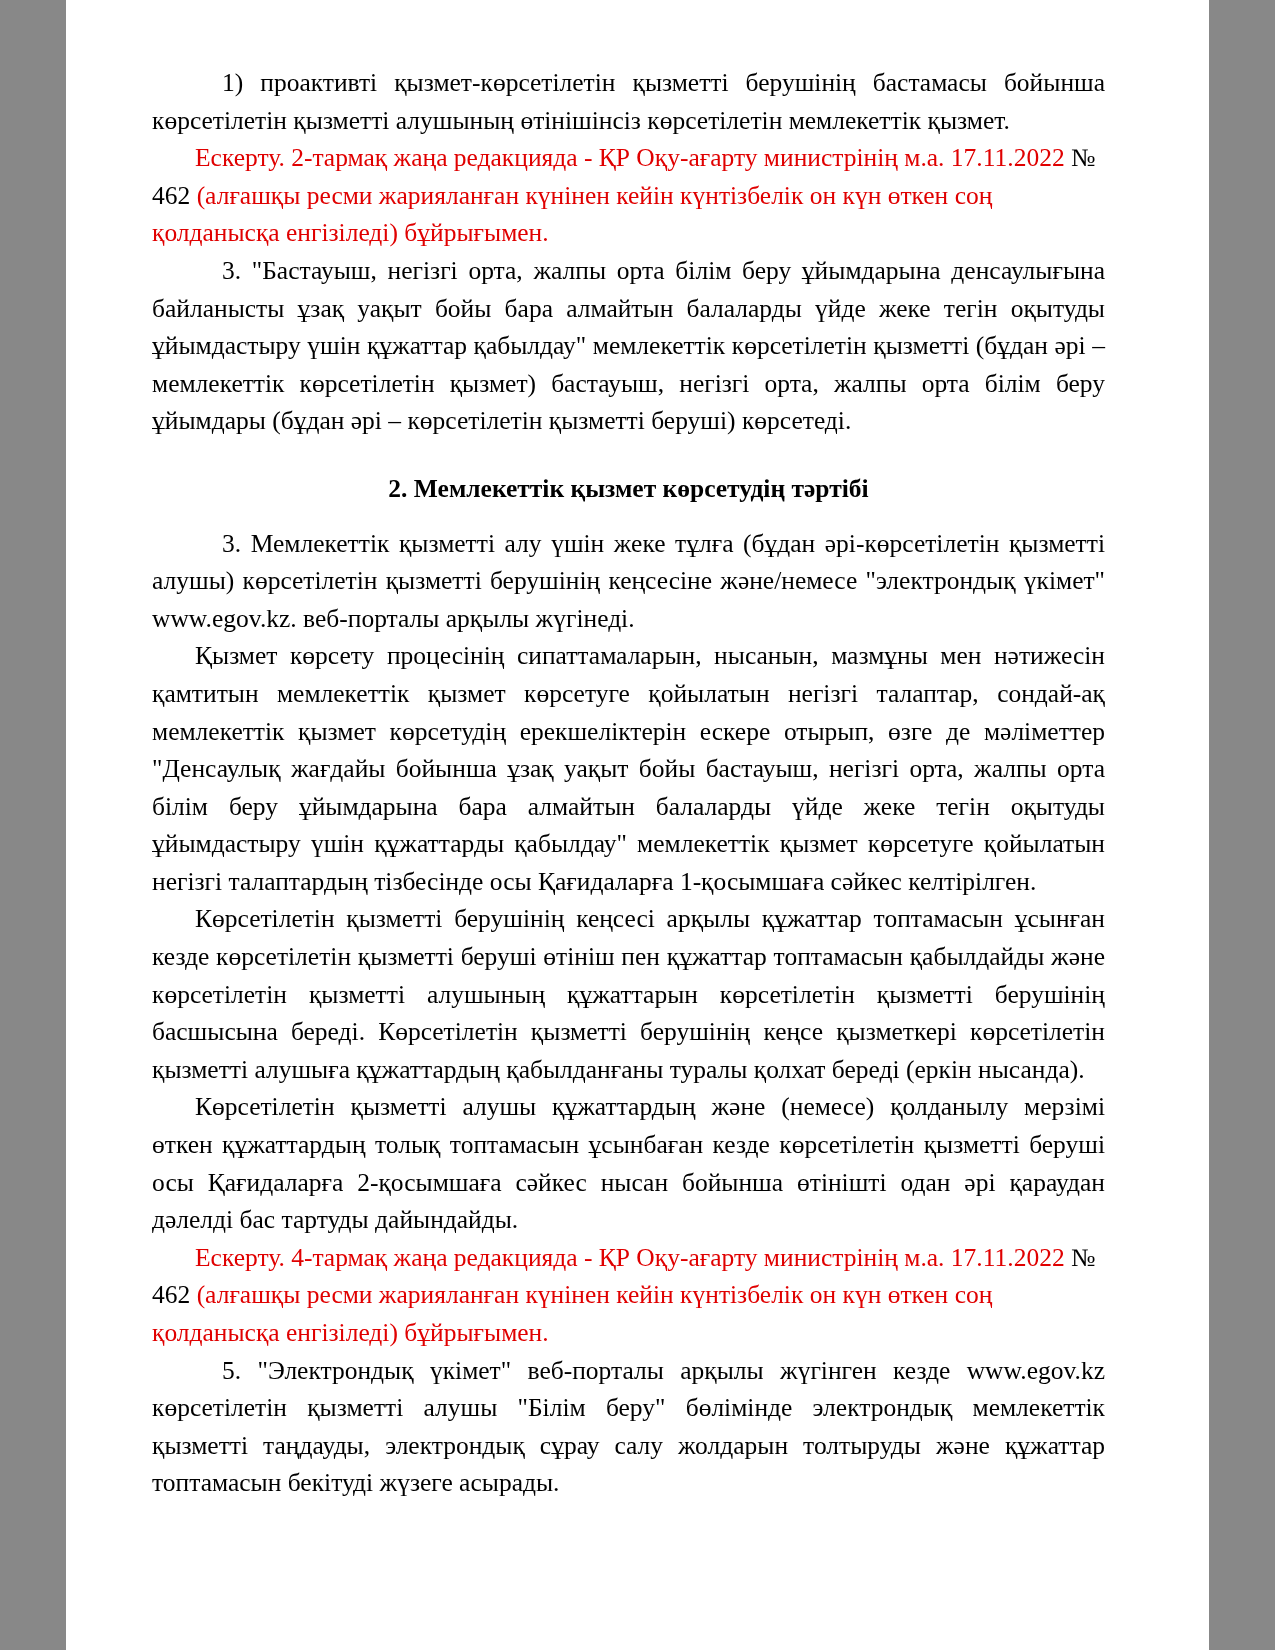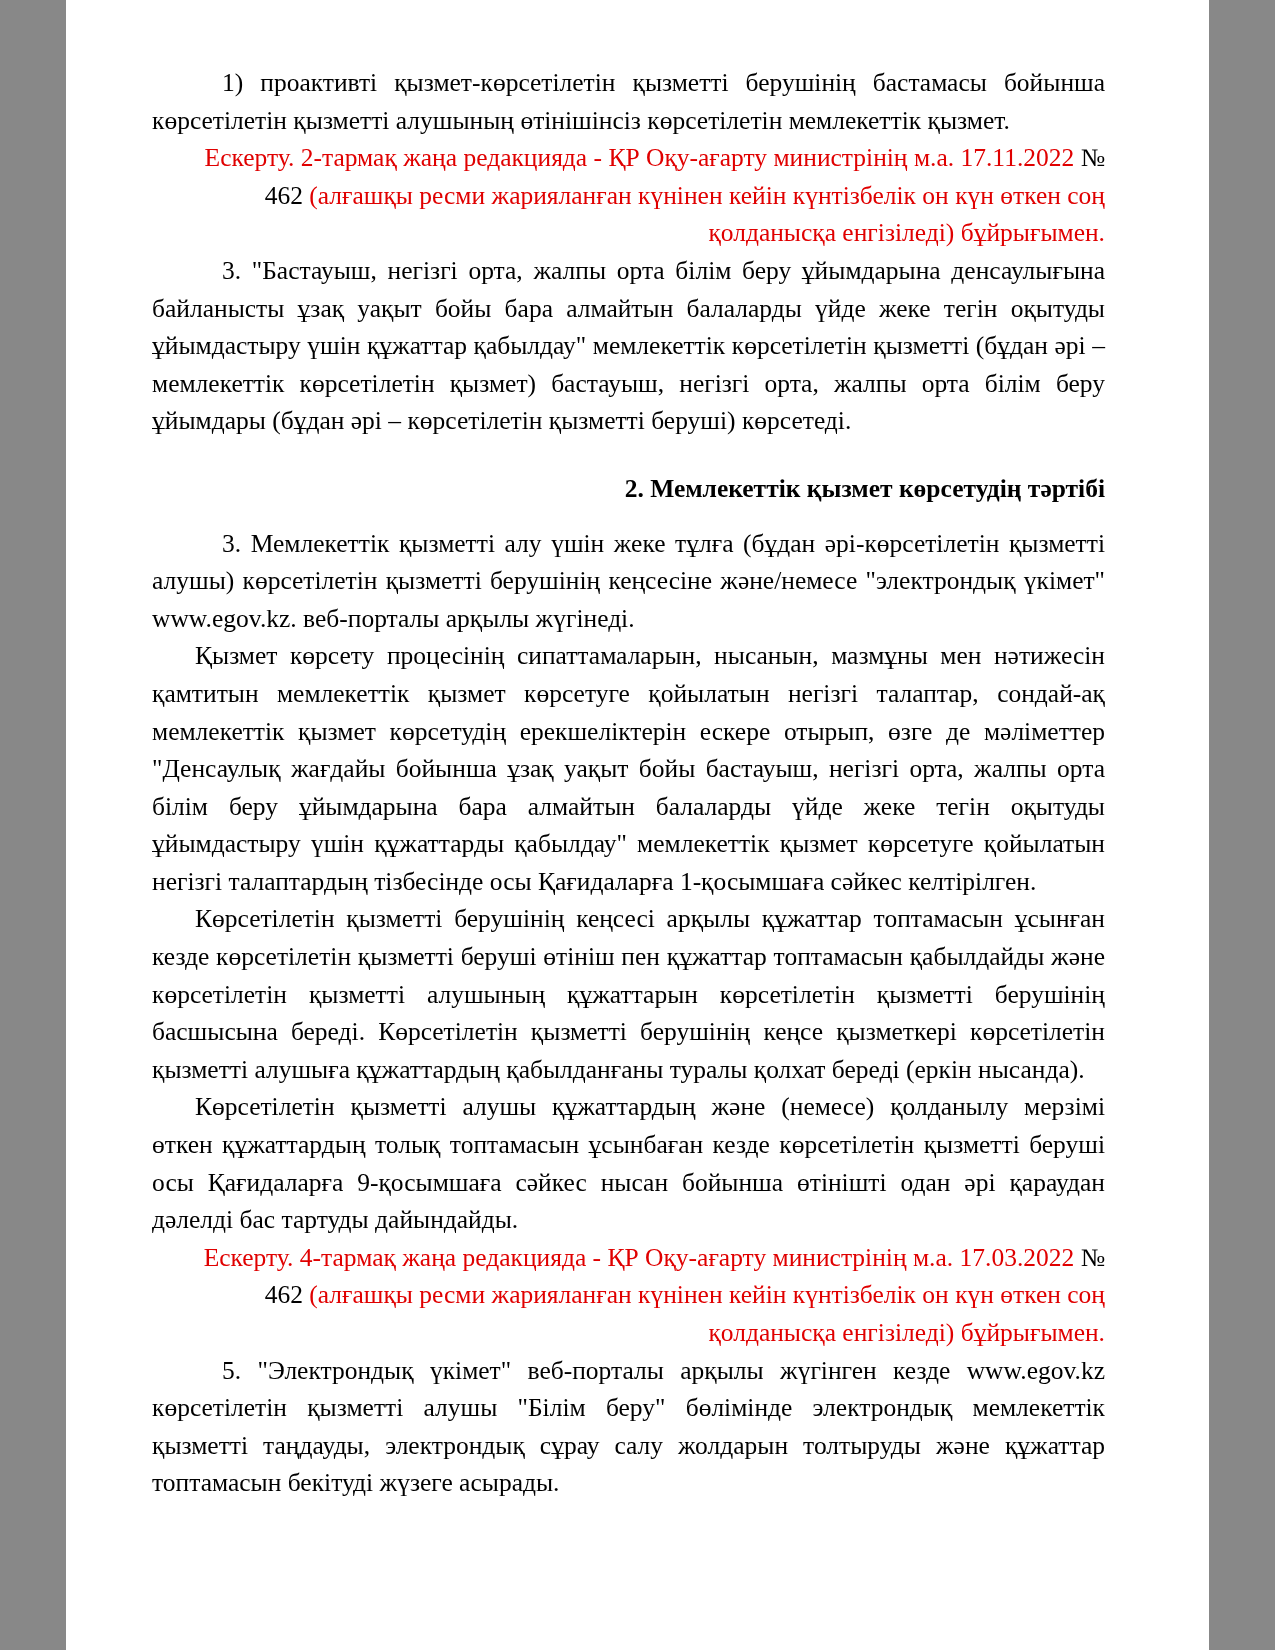--- a/index.html
+++ b/index.html
@@ -26,24 +26,24 @@
     text-align: justify;
     text-justify: inter-word;
   }
   .indent-lg { text-indent: 70px; }
   .indent-sm { text-indent: 43px; }
   .section-heading {
     font-size: 25.5px;
     line-height: 37.6px;
     font-weight: bold;
     margin: 30px 0 17px 0;
-    text-align: right;
+    text-align: center;
   }
   .note { margin: 0; }
-  .note-line { text-align: right; white-space: normal; }
+  .note-line { text-align: left; white-space: normal; }
   .note-line.first { text-indent: 43px; }
   .red-text { color: var(--amendment-color); }
   .black-text { color: var(--text-color); }
 </style>
 </head>
 <body>
 
 <div class="page">
 
   <p class="para indent-lg">1) проактивті қызмет-көрсетілетін қызметті берушінің бастамасы бойынша көрсетілетін қызметті алушының өтінішінсіз көрсетілетін мемлекеттік қызмет.</p>
@@ -63,25 +63,25 @@
   <p class="para indent-lg">3. "Бастауыш, негізгі орта, жалпы орта білім беру ұйымдарына денсаулығына байланысты ұзақ уақыт бойы бара алмайтын балаларды үйде жеке тегін оқытуды ұйымдастыру үшін құжаттар қабылдау" мемлекеттік көрсетілетін қызметті (бұдан әрі – мемлекеттік көрсетілетін қызмет) бастауыш, негізгі орта, жалпы орта білім беру ұйымдары (бұдан әрі – көрсетілетін қызметті беруші) көрсетеді.</p>
 
   <h2 class="section-heading">2. Мемлекеттік қызмет көрсетудің тәртібі</h2>
 
   <p class="para indent-lg">3. Мемлекеттік қызметті алу үшін жеке тұлға (бұдан әрі-көрсетілетін қызметті алушы) көрсетілетін қызметті берушінің кеңсесіне және/немесе "электрондық үкімет" www.egov.kz. веб-порталы арқылы жүгінеді.</p>
 
   <p class="para indent-sm">Қызмет көрсету процесінің сипаттамаларын, нысанын, мазмұны мен нәтижесін қамтитын мемлекеттік қызмет көрсетуге қойылатын негізгі талаптар, сондай-ақ мемлекеттік қызмет көрсетудің ерекшеліктерін ескере отырып, өзге де мәліметтер "Денсаулық жағдайы бойынша ұзақ уақыт бойы бастауыш, негізгі орта, жалпы орта білім беру ұйымдарына бара алмайтын балаларды үйде жеке тегін оқытуды ұйымдастыру үшін құжаттарды қабылдау" мемлекеттік қызмет көрсетуге қойылатын негізгі талаптардың тізбесінде осы Қағидаларға 1-қосымшаға сәйкес келтірілген.</p>
 
   <p class="para indent-sm">Көрсетілетін қызметті берушінің кеңсесі арқылы құжаттар топтамасын ұсынған кезде көрсетілетін қызметті беруші өтініш пен құжаттар топтамасын қабылдайды және көрсетілетін қызметті алушының құжаттарын көрсетілетін қызметті берушінің басшысына береді. Көрсетілетін қызметті берушінің кеңсе қызметкері көрсетілетін қызметті алушыға құжаттардың қабылданғаны туралы қолхат береді (еркін нысанда).</p>
 
-  <p class="para indent-sm">Көрсетілетін қызметті алушы құжаттардың және (немесе) қолданылу мерзімі өткен құжаттардың толық топтамасын ұсынбаған кезде көрсетілетін қызметті беруші осы Қағидаларға 9-қосымшаға сәйкес нысан бойынша өтінішті одан әрі қараудан дәлелді бас тартуды дайындайды.</p>
+  <p class="para indent-sm">Көрсетілетін қызметті алушы құжаттардың және (немесе) қолданылу мерзімі өткен құжаттардың толық топтамасын ұсынбаған кезде көрсетілетін қызметті беруші осы Қағидаларға 2-қосымшаға сәйкес нысан бойынша өтінішті одан әрі қараудан дәлелді бас тартуды дайындайды.</p>
 
   <div class="note">
     <div class="note-line first">
-      <span class="red-text">Ескерту. 4-тармақ жаңа редакцияда - ҚР Оқу-ағарту министрінің м.а. 17.03.2022 </span><span class="black-text">№</span>
+      <span class="red-text">Ескерту. 4-тармақ жаңа редакцияда - ҚР Оқу-ағарту министрінің м.а. 17.11.2022 </span><span class="black-text">№</span>
     </div>
     <div class="note-line">
       <span class="black-text">462 </span><span class="red-text">(алғашқы ресми жарияланған күнінен кейін күнтізбелік он күн өткен соң</span>
     </div>
     <div class="note-line">
       <span class="red-text">қолданысқа енгізіледі) бұйрығымен.</span>
     </div>
   </div>
 
   <p class="para indent-lg">5. "Электрондық үкімет" веб-порталы арқылы жүгінген кезде www.egov.kz көрсетілетін қызметті алушы "Білім беру" бөлімінде электрондық мемлекеттік қызметті таңдауды, электрондық сұрау салу жолдарын толтыруды және құжаттар топтамасын бекітуді жүзеге асырады.</p>

